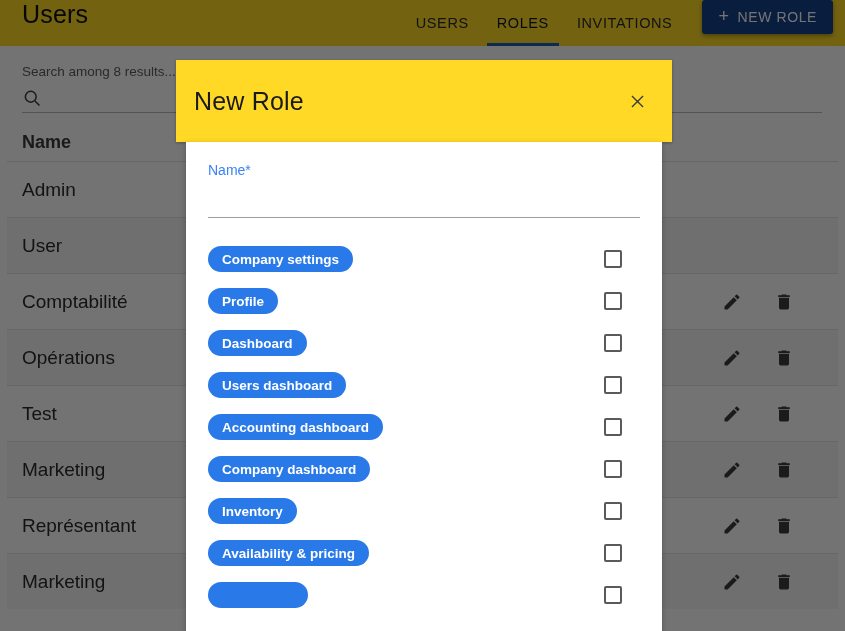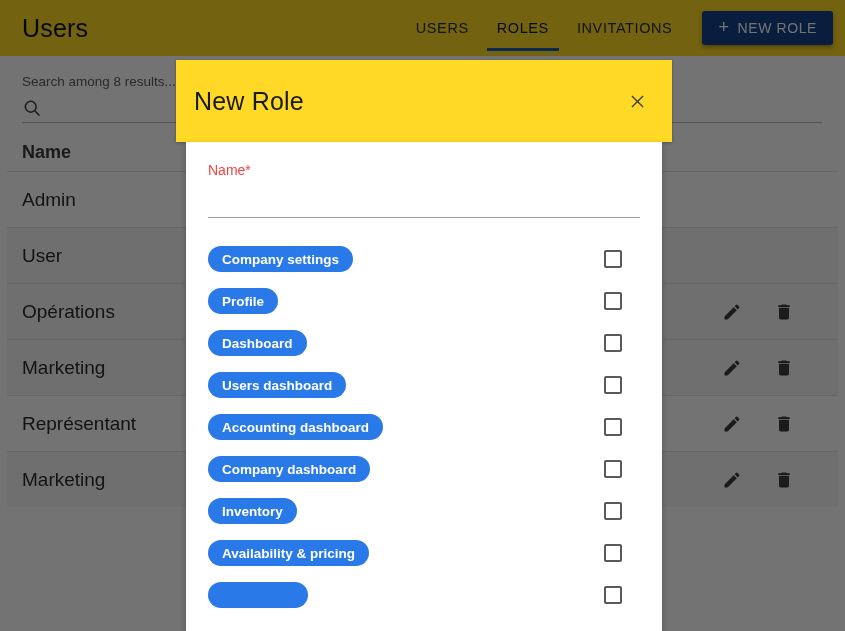--- a/index.html
+++ b/index.html
@@ -21,24 +21,24 @@
 
   
   .page {
     position: absolute;
     inset: 0;
     background: #ffffff;
   }
 
   .topbar {
     position: relative;
-    height: 56px;
+    height: 46px;
     background: #ffd925;
     display: flex;
-    align-items: center;
+    align-items: flex-start;
     padding: 0 12px 0 22px;
   }
 
   .topbar-title {
     font-size: 25px;
     color: #111111;
     font-weight: 400;
     letter-spacing: 0.2px;
     white-space: nowrap;
   }
@@ -234,21 +234,21 @@
     margin: 0 10px;
     background: #ffffff;
     height: 498px;
     overflow: hidden;
     padding: 20px 22px 0 22px;
     box-shadow: 0 2px 6px rgba(0,0,0,.25);
   }
 
   .field-label {
     font-size: 14px;
-    color: #ef4444;
+    color: #3b82f6;
     margin-bottom: 2px;
   }
 
   .name-field {
     border: none;
     outline: none;
     width: 100%;
     height: 38px;
     border-bottom: 1px solid #9e9e9e;
     font-size: 15px;
@@ -340,37 +340,67 @@
       </div>
 
       <div class="row">
         <div class="row-name">Admin</div>
       </div>
 
       <div class="row alt">
         <div class="row-name">User</div>
       </div>
 
+      <div class="row">
+        <div class="row-name">Comptabilité</div>
+        <div class="row-actions">
+          <span class="icon-btn">
+            <svg viewBox="0 0 24 24">
+                <path d="M3 17.25V21h3.75L17.81 9.94l-3.75-3.75L3 17.25zM20.71 7.04a1 1 0 000-1.41l-2.34-2.34a1 1 0 00-1.41 0l-1.83 1.83 3.75 3.75 1.83-1.83z"></path>
+              </svg>
+          </span>
+          <span class="icon-btn">
+            <svg viewBox="0 0 24 24">
+                <path d="M6 19a2 2 0 002 2h8a2 2 0 002-2V7H6v12zM19 4h-3.5l-1-1h-5l-1 1H5v2h14V4z"></path>
+              </svg>
+          </span>
+        </div>
+      </div>
 
       <div class="row alt">
         <div class="row-name">Opérations</div>
         <div class="row-actions">
           <span class="icon-btn">
             <svg viewBox="0 0 24 24">
                 <path d="M3 17.25V21h3.75L17.81 9.94l-3.75-3.75L3 17.25zM20.71 7.04a1 1 0 000-1.41l-2.34-2.34a1 1 0 00-1.41 0l-1.83 1.83 3.75 3.75 1.83-1.83z"></path>
               </svg>
           </span>
           <span class="icon-btn">
             <svg viewBox="0 0 24 24">
                 <path d="M6 19a2 2 0 002 2h8a2 2 0 002-2V7H6v12zM19 4h-3.5l-1-1h-5l-1 1H5v2h14V4z"></path>
               </svg>
           </span>
         </div>
       </div>
 
+      <div class="row">
+        <div class="row-name">Test</div>
+        <div class="row-actions">
+          <span class="icon-btn">
+            <svg viewBox="0 0 24 24">
+                <path d="M3 17.25V21h3.75L17.81 9.94l-3.75-3.75L3 17.25zM20.71 7.04a1 1 0 000-1.41l-2.34-2.34a1 1 0 00-1.41 0l-1.83 1.83 3.75 3.75 1.83-1.83z"></path>
+              </svg>
+          </span>
+          <span class="icon-btn">
+            <svg viewBox="0 0 24 24">
+                <path d="M6 19a2 2 0 002 2h8a2 2 0 002-2V7H6v12zM19 4h-3.5l-1-1h-5l-1 1H5v2h14V4z"></path>
+              </svg>
+          </span>
+        </div>
+      </div>
 
       <div class="row alt">
         <div class="row-name">Marketing</div>
         <div class="row-actions">
           <span class="icon-btn">
             <svg viewBox="0 0 24 24">
                 <path d="M3 17.25V21h3.75L17.81 9.94l-3.75-3.75L3 17.25zM20.71 7.04a1 1 0 000-1.41l-2.34-2.34a1 1 0 00-1.41 0l-1.83 1.83 3.75 3.75 1.83-1.83z"></path>
               </svg>
           </span>
           <span class="icon-btn">

